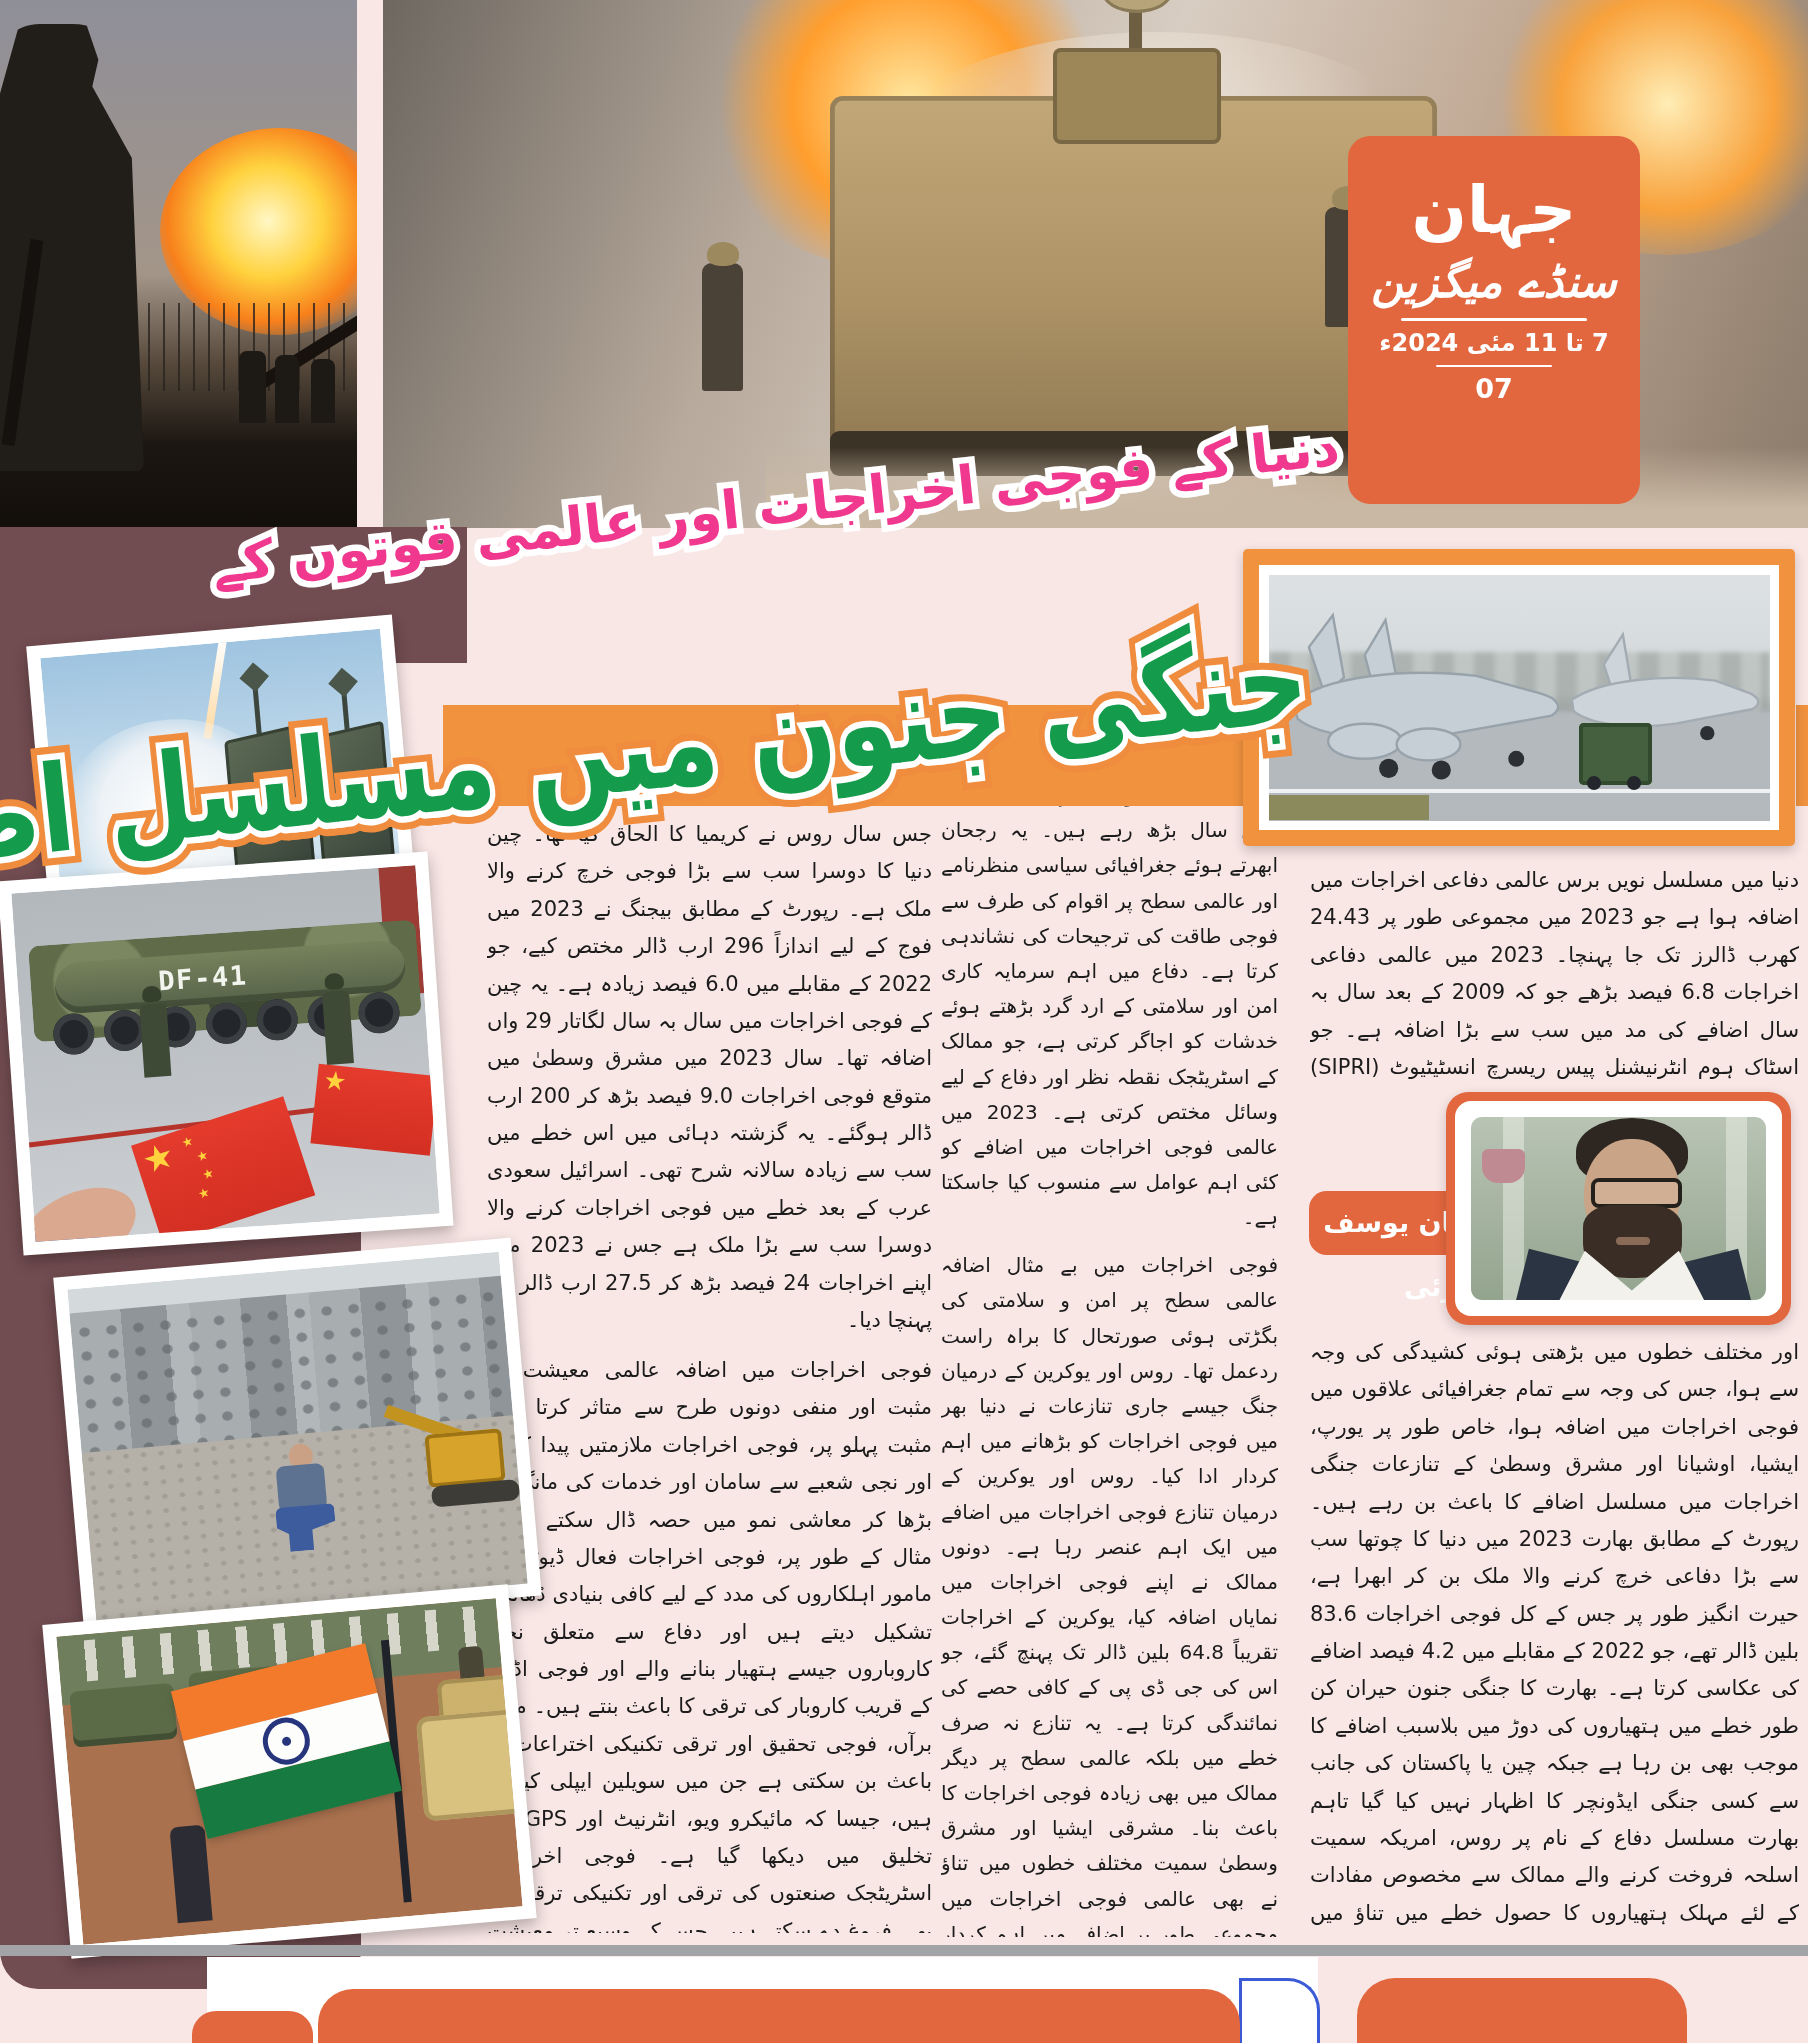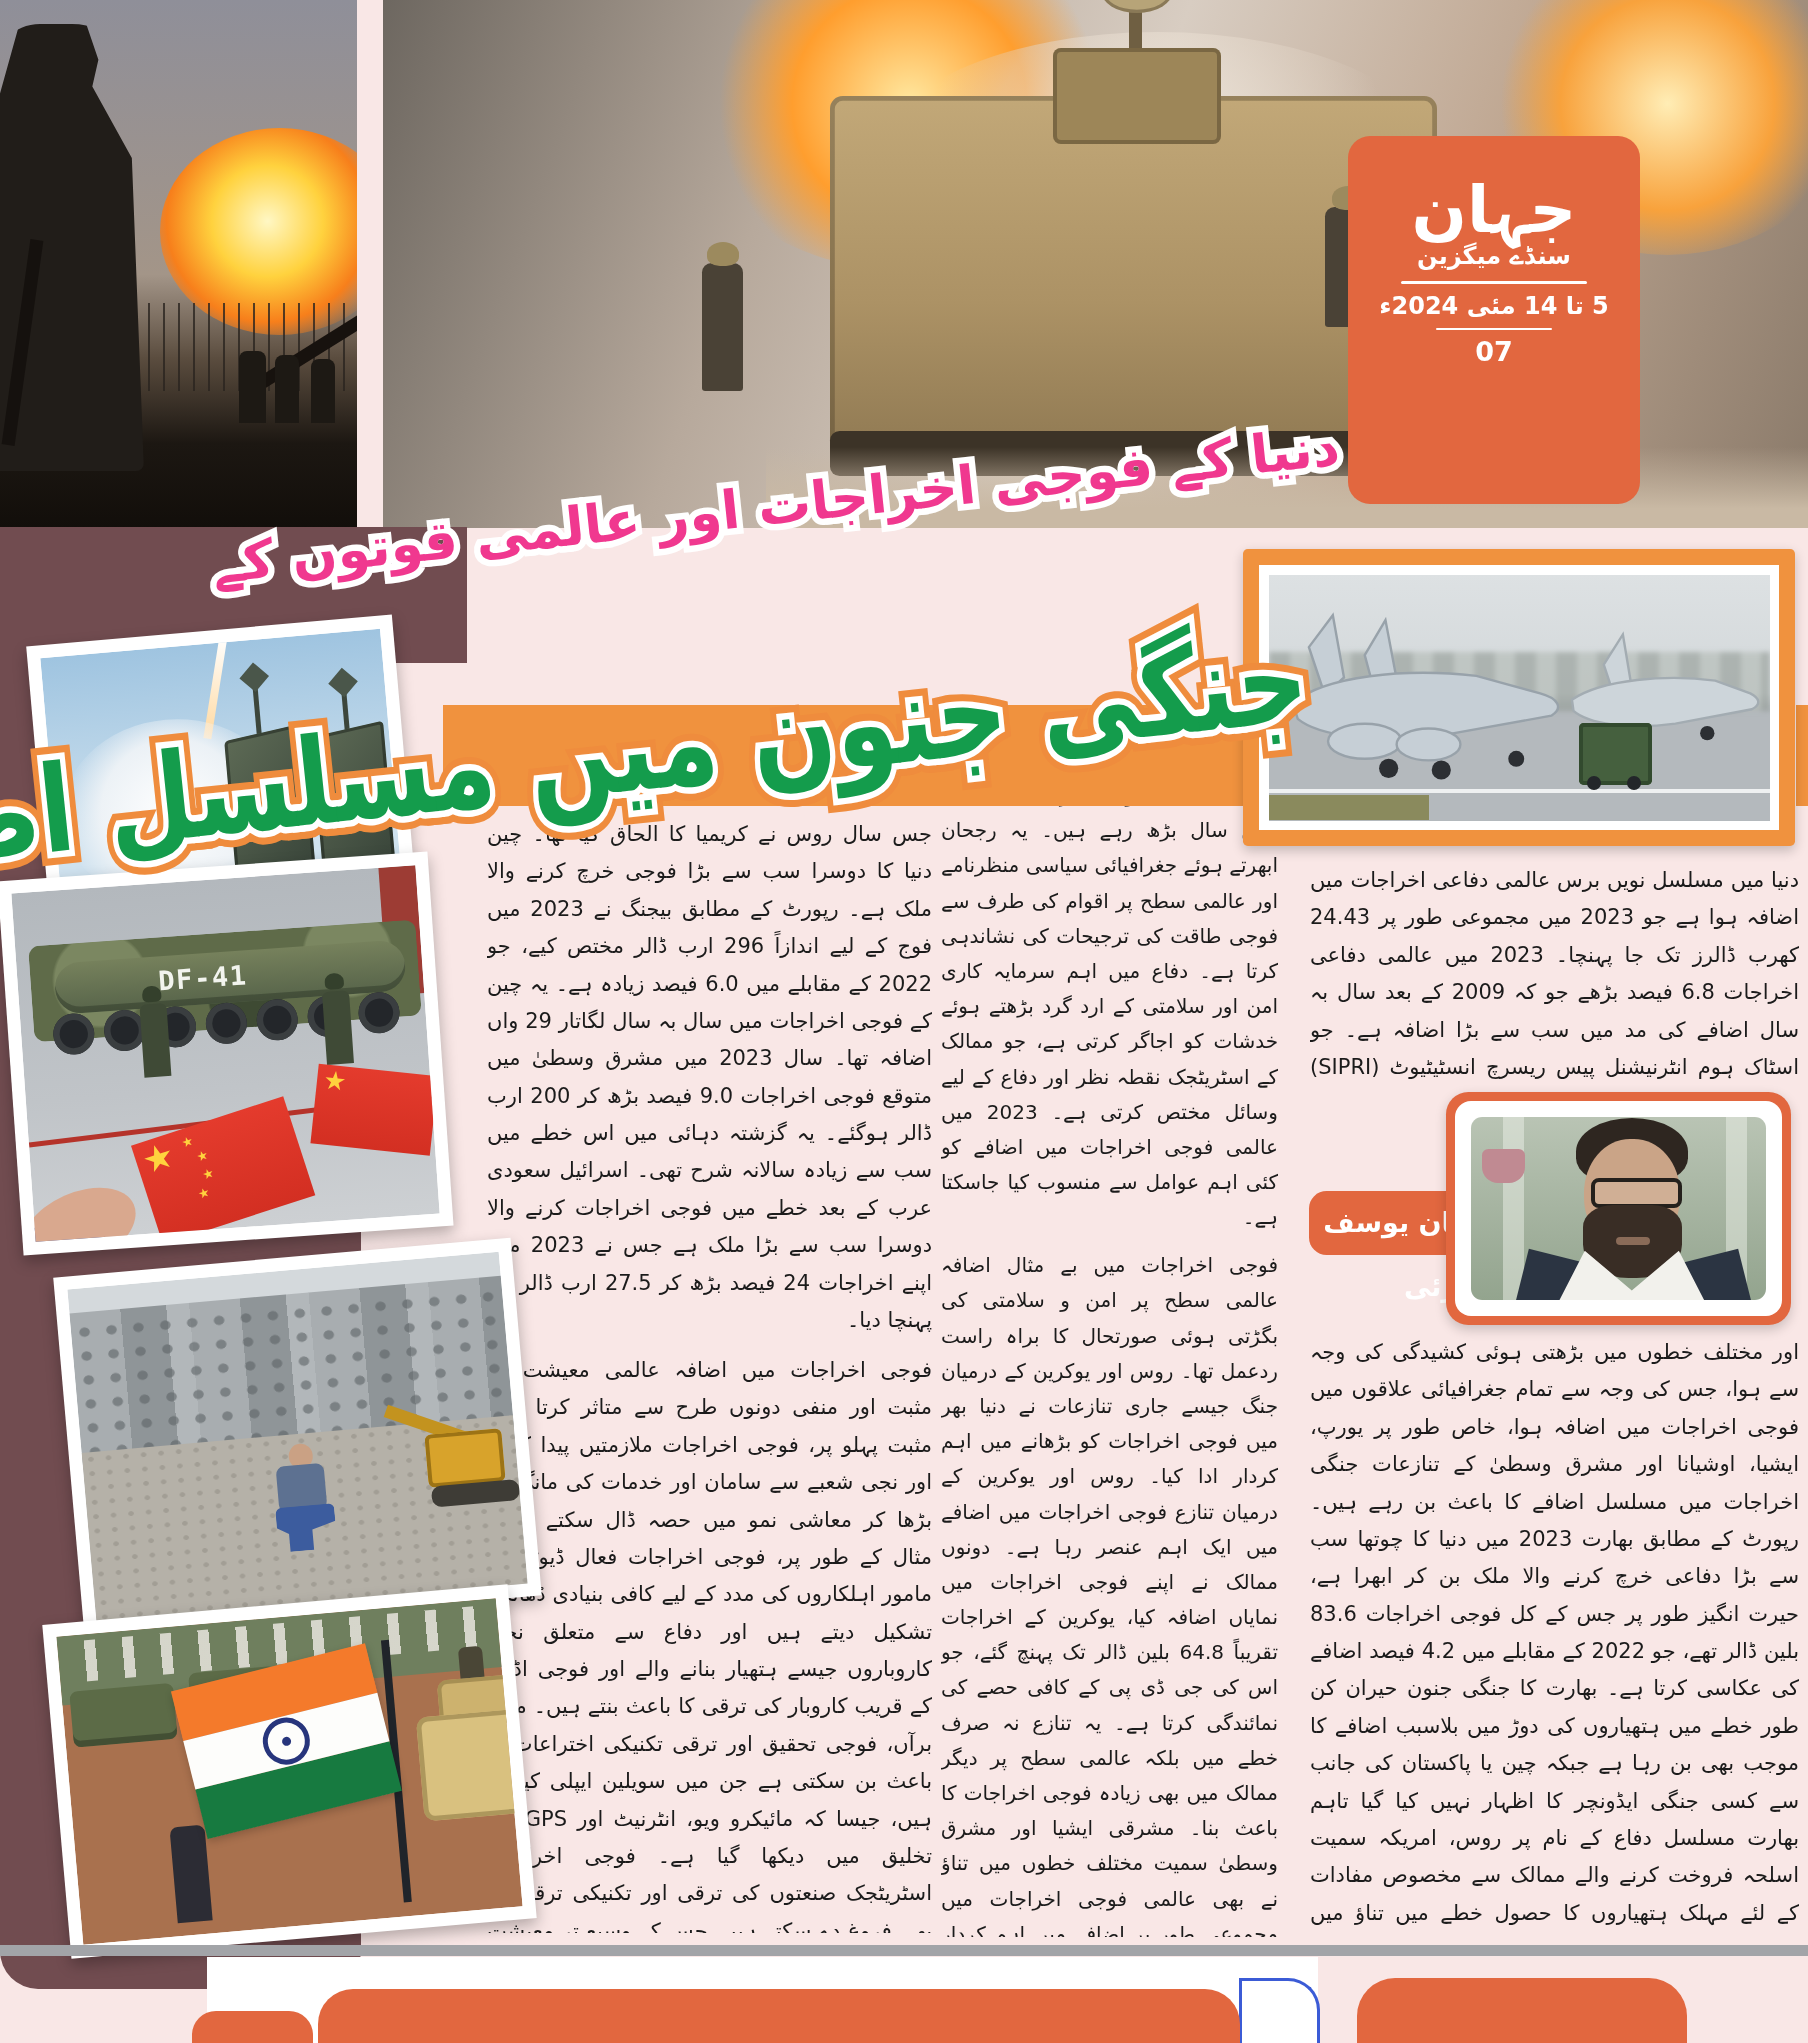--- a/index.html
+++ b/index.html
@@ -38,21 +38,21 @@
   .dusty{left:383px;top:447px;width:1069px;height:88px;background:linear-gradient(180deg,rgba(201,185,164,0),#c9b9a4 70%);}
   .crewman{background:#4a4236;border-radius:9.6px 9.6px 3.2px 3.2px;}
   .crewman::before{content:"";position:absolute;left:50%;top:-21px;transform:translateX(-50%);
     width:32px;height:24px;border-radius:50% 50% 40% 40%;background:#9c8a5e;}
 
   
   .mast-quote{left:1350px;top:182px;width:48px;height:239px;background:#ffffff;border-radius:21px;}
   .masthead{left:1348px;top:136px;width:292px;height:368px;background:#e2673f;border-radius:22px;
     color:#fff;text-align:center;direction:rtl;}
   .m-title{margin-top:41px;font-size:65px;font-weight:bold;line-height:1.0;}
-  .m-sub{margin-top:0;font-size:24px;font-weight:bold;}
+  .m-sub{margin-top:14px;font-size:44px;font-weight:bold;font-style:italic;}
   .m-rule{width:64%;height:2.4px;background:#fff;margin:11.2px auto 8px;border-radius:1.6px;}
   .m-rule2{width:40%;height:2.4px;background:#fff;margin:8px auto 6.4px;border-radius:1.6px;}
   .m-date{font-size:24px;font-weight:bold;direction:rtl;}
   .m-page{font-size:27px;font-weight:bold;}
 
   
   .sidebar{left:0;top:527px;width:361px;height:1462px;background:#714c50;border-radius:0 0 38px 38px;}
   .sidebar-top{left:0;top:527px;width:467px;height:136px;background:#714c50;}
 
   
@@ -229,21 +229,21 @@
     <div class="abs crewman" style="left:1141px;top:231px;width:45px;height:152px;"></div>
     <div class="abs crewman" style="left:319px;top:263px;width:41px;height:128px;"></div>
     <div class="abs dusty"></div>
   </div>
 
   <div class="abs mast-quote"></div>
   <div class="abs masthead">
     <div class="m-title">جہان</div>
     <div class="m-sub">سنڈے میگزین</div>
     <div class="m-rule"></div>
-    <div class="m-date">5 تا 14 مئی 2024ء</div>
+    <div class="m-date">7 تا 11 مئی 2024ء</div>
     <div class="m-rule2"></div>
     <div class="m-page">07</div>
   </div>
 
   <div class="abs sidebar-top"></div>
   <div class="abs sidebar"></div>
 
   <div class="abs kicker-wrap">
     <span class="k-stroke">دنیا کے فوجی اخراجات اور عالمی قوتوں کے</span>
     <span class="k-fill">دنیا کے فوجی اخراجات اور عالمی قوتوں کے</span>

